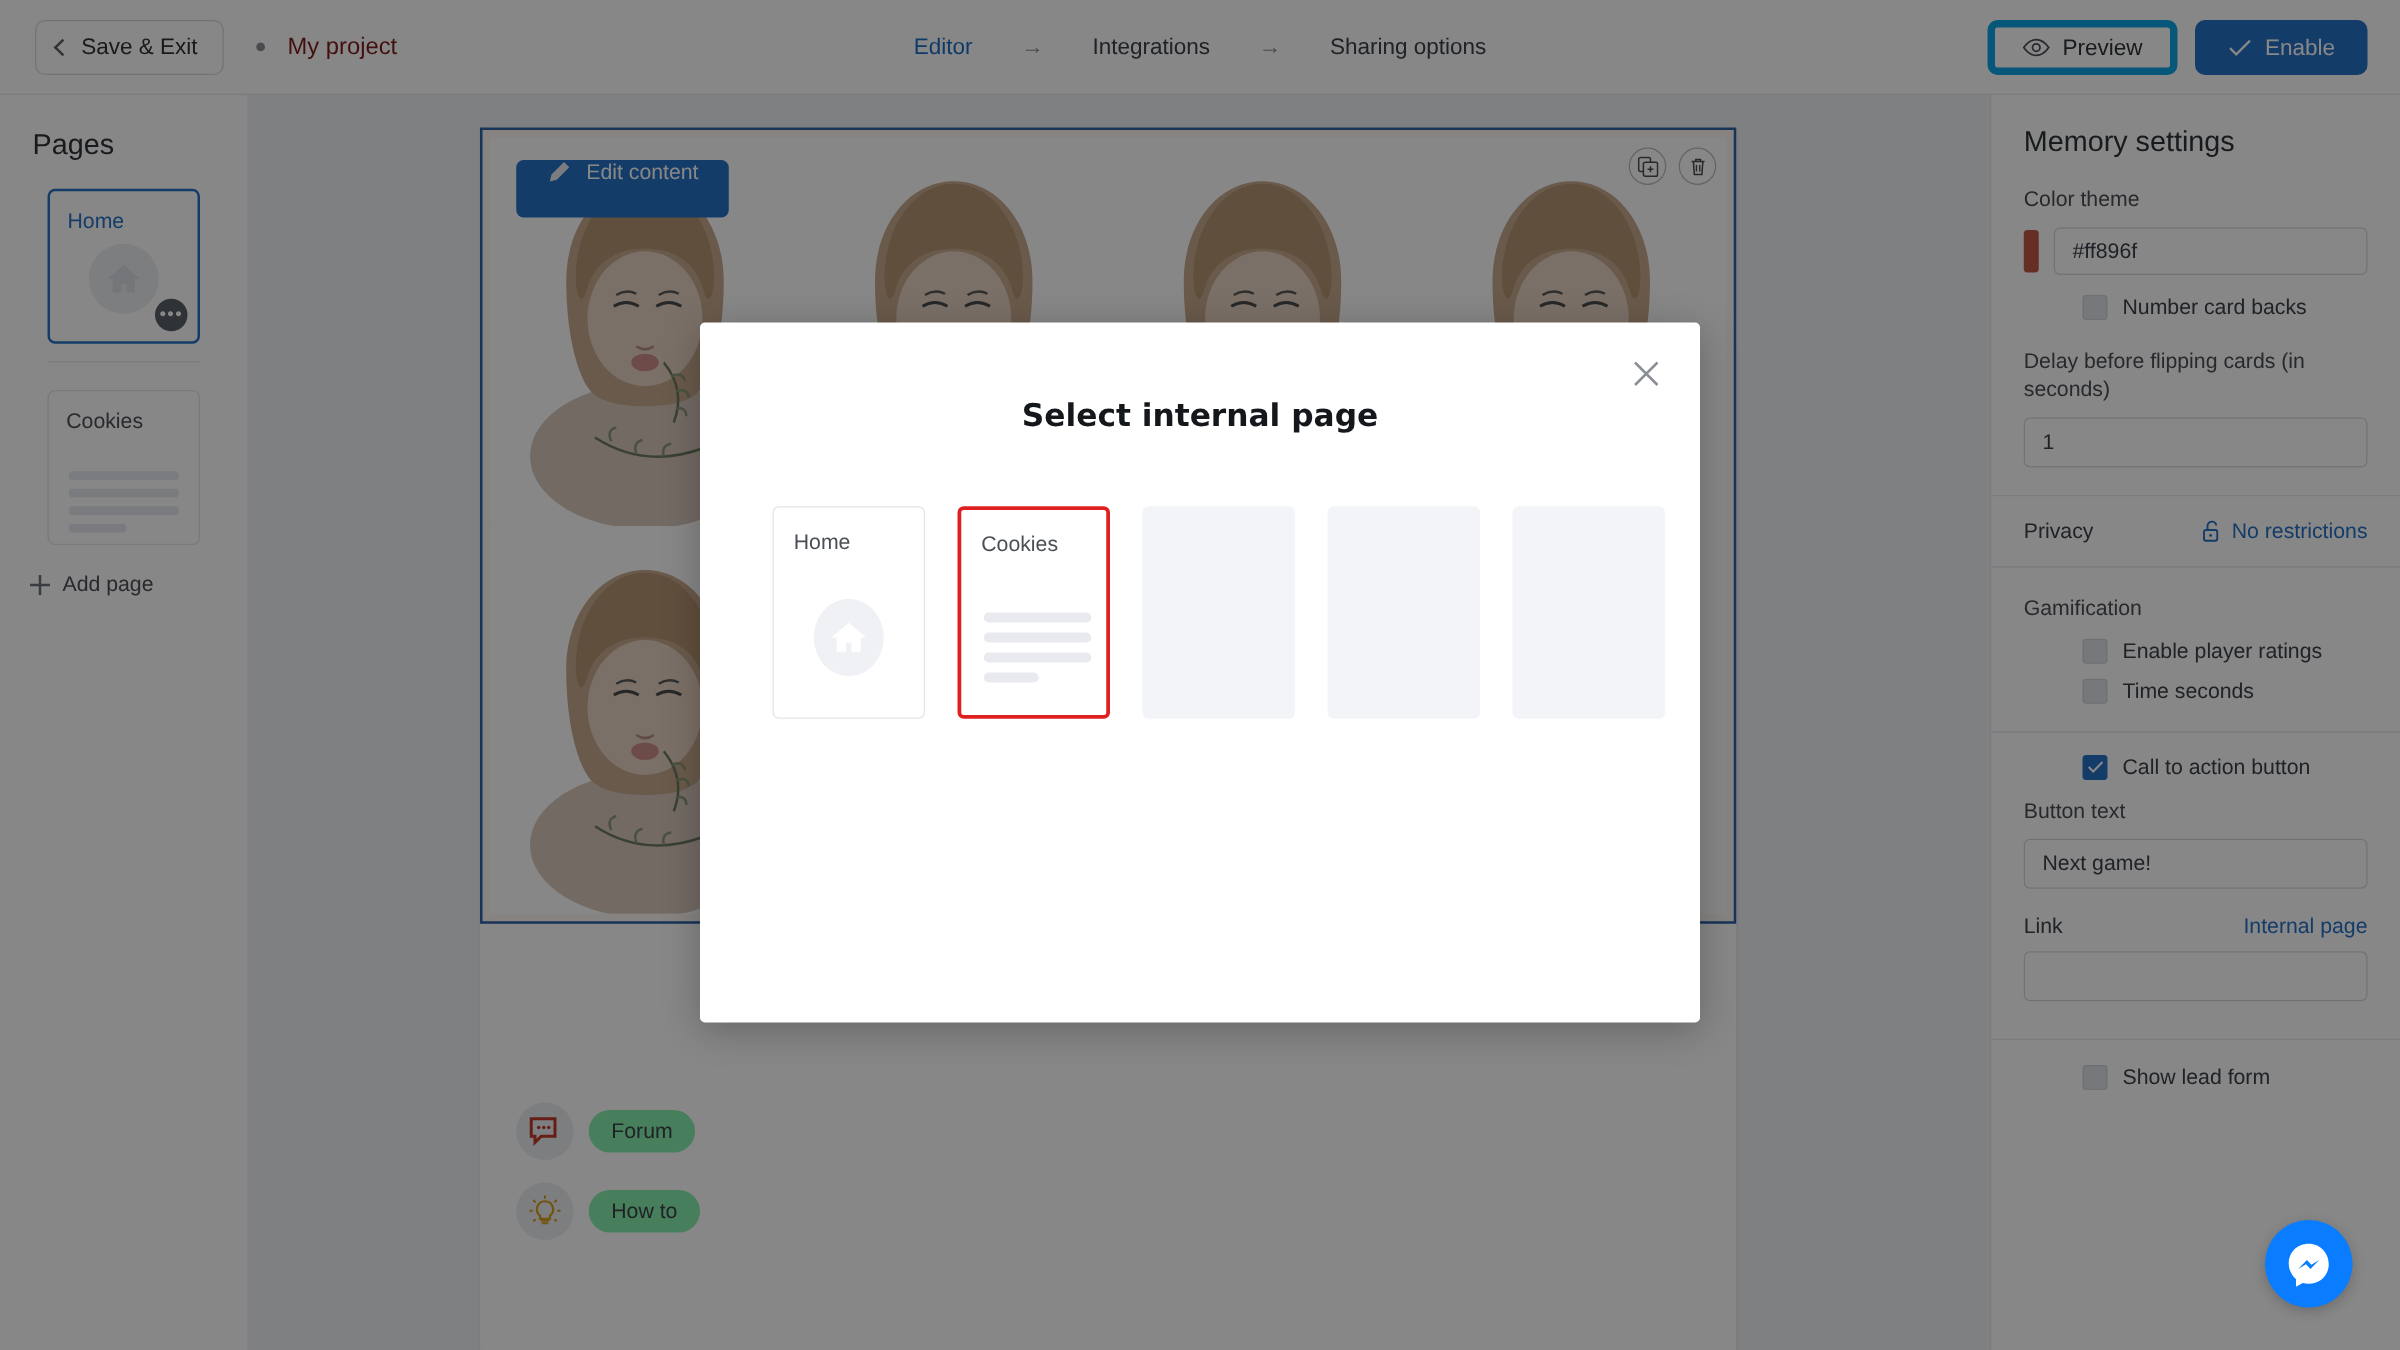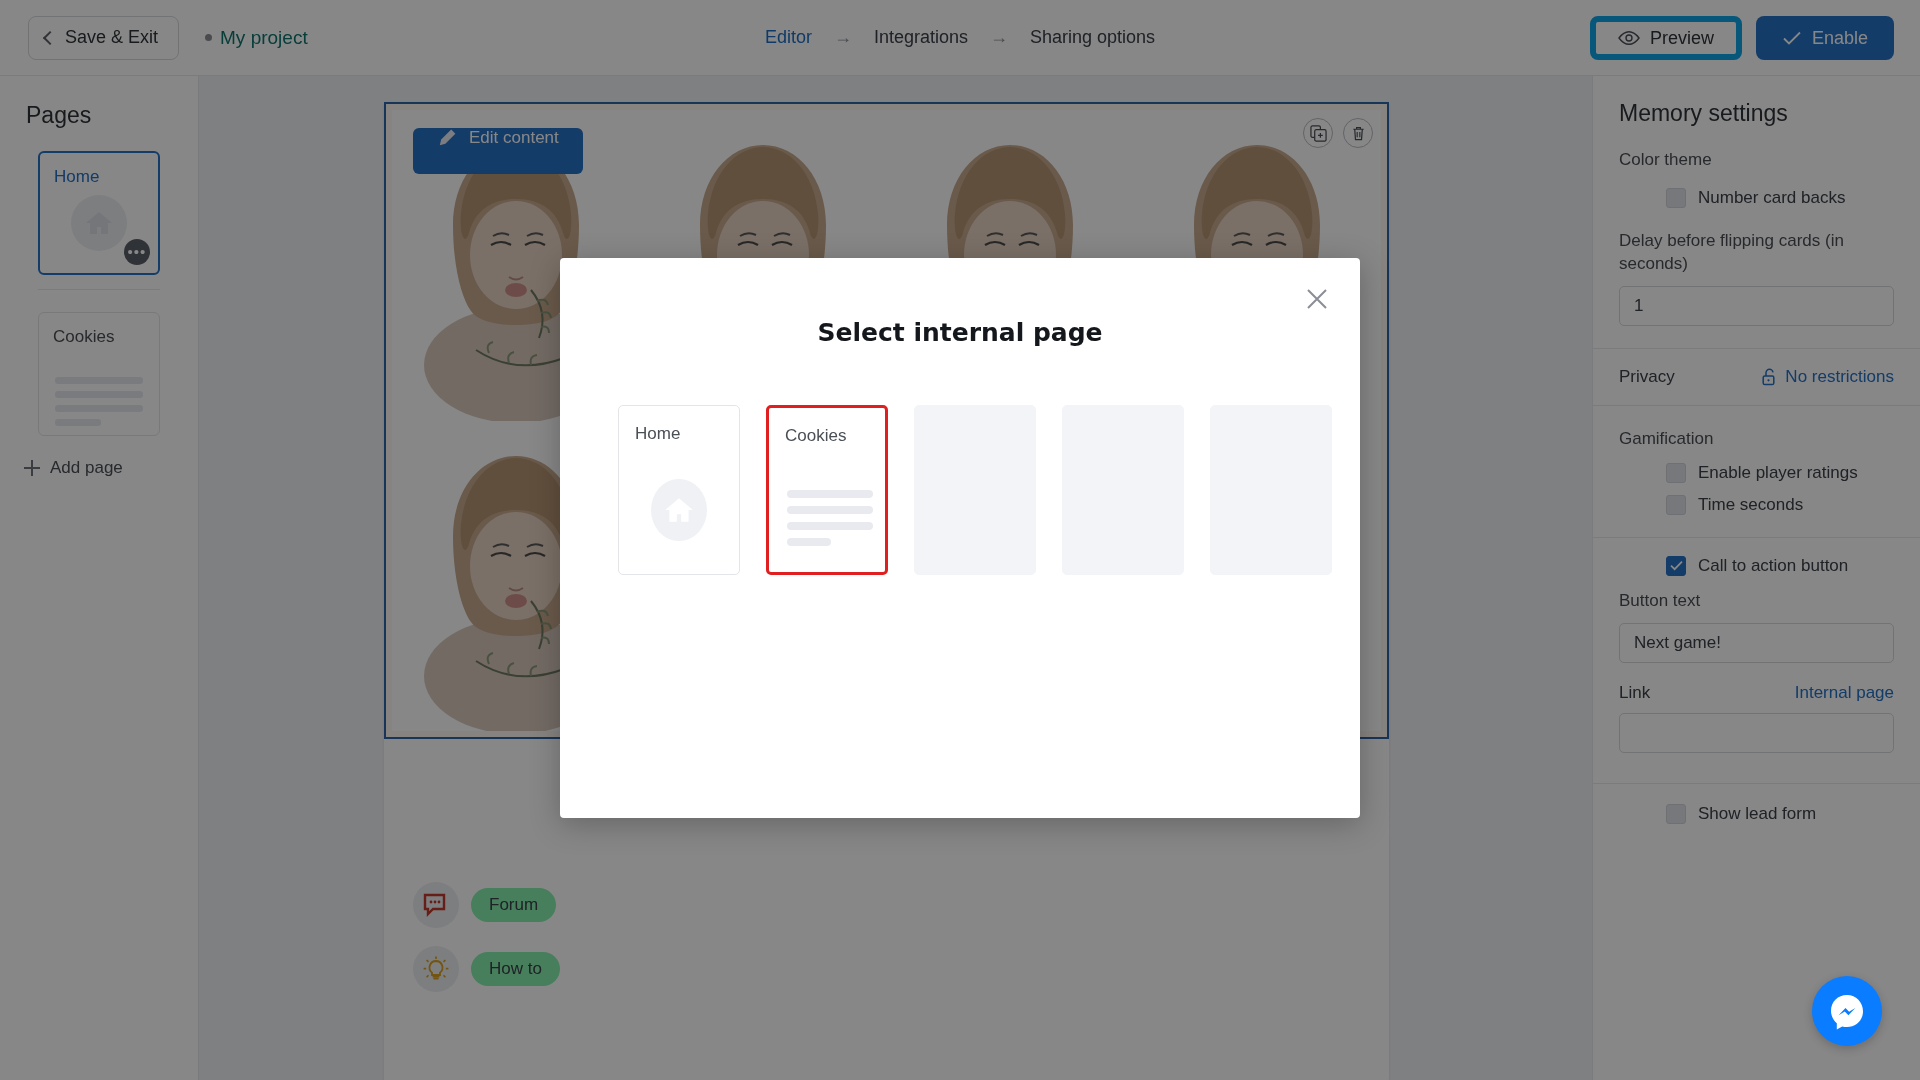--- a/index.html
+++ b/index.html
@@ -28,28 +28,28 @@
     height: 44px; padding: 0 20px 0 12px;
     border: 1px solid #d6d9de; border-radius: 8px;
     background: #fff; color: #2f3338;
     font-size: 18px; display: flex; align-items: center; gap: 10px;
     cursor: pointer;
   }
   .chev-left { display:block; width: 10px; height: 10px;
     border-left: 2px solid #5d6167; border-bottom: 2px solid #5d6167;
     transform: rotate(45deg); margin-left: 4px; }
   .project-name {
-    margin-left: 26px; font-size: 19px; color: #0f766e;
-    display: flex; align-items: center; gap: 8px;
+    margin-left: 26px; font-size: 19px; color: #7f1d1d;
+    display: flex; align-items: center; gap: 18px;
   }
   .proj-dot { width: 7px; height: 7px; border-radius: 50%; background: #8a8f96; display:block; }
 
   .breadcrumbs {
     position: absolute; left: 50%; transform: translateX(-50%);
-    display: flex; align-items: center; gap: 22px;
+    display: flex; align-items: center; gap: 39px;
     font-size: 18px; color: #3b4048; white-space: nowrap;
   }
   .bc-item { cursor: pointer; }
   .bc-item.active { color: #1d6fc4; }
   .bc-arrow { color: #8a8f96; font-size: 18px; }
 
   .top-right {
     position: absolute; right: 26px; top: 16px;
     display: flex; align-items: center; gap: 14px;
   }
@@ -507,20 +507,24 @@
           <div class="float-pill">How to</div>
         </div>
       </div>
     </div>
 
     <div class="rightpanel">
       <div class="rp-title">Memory settings</div>
 
       <div class="rp-sec">
         <div class="rp-label">Color theme</div>
+        <div class="color-row">
+          <div class="swatch"></div>
+          <input class="txtinput" value="#ff896f" style="">
+        </div>
 
         <div class="chk-row">
           <span class="chk"></span>
           <span>Number card backs</span>
         </div>
 
         <div class="rp-label">Delay before flipping cards (in seconds)</div>
         <input class="txtinput field-full" value="1" style="">
       </div>
 

